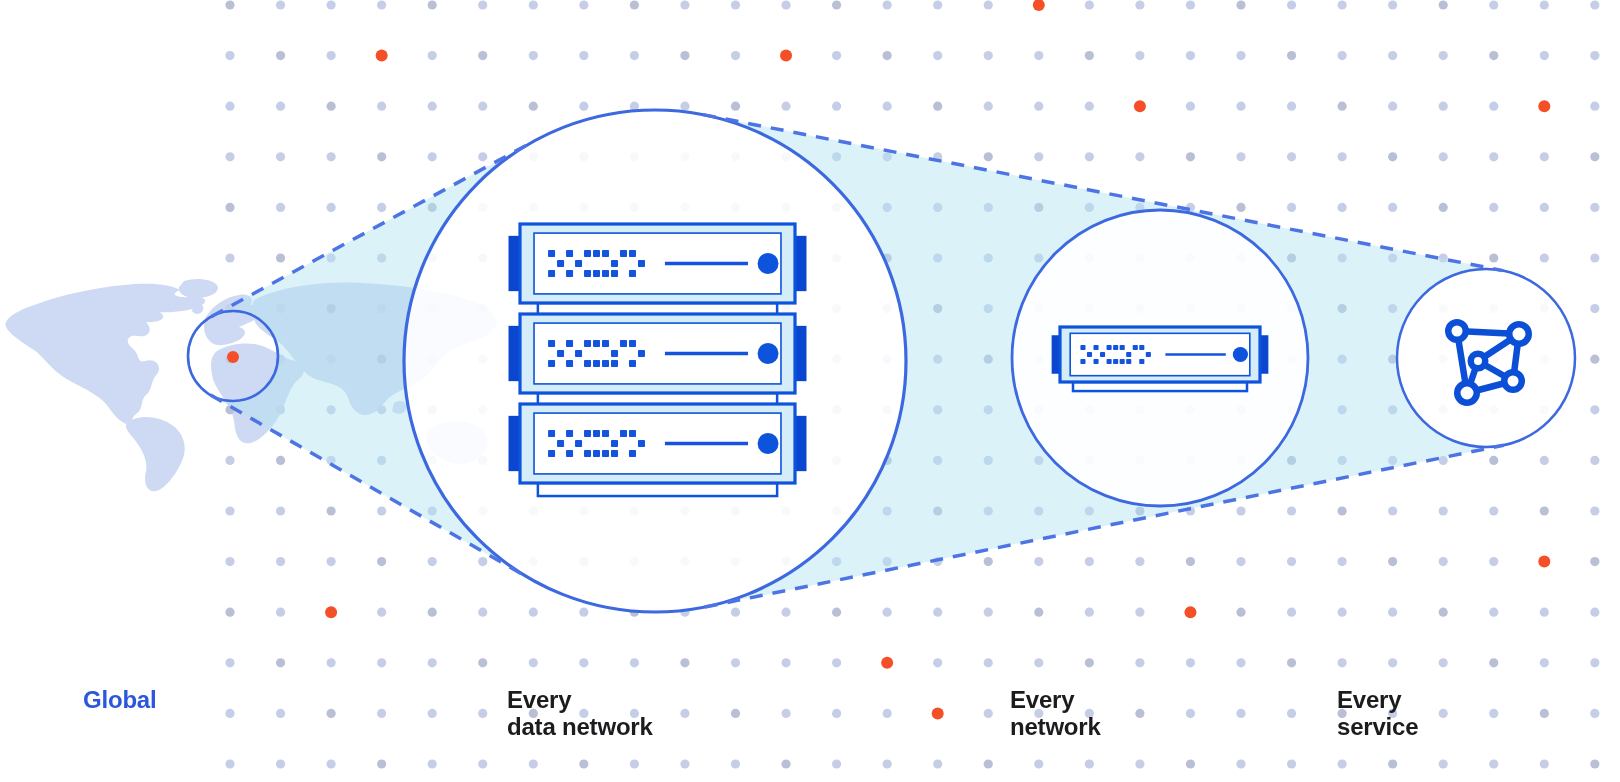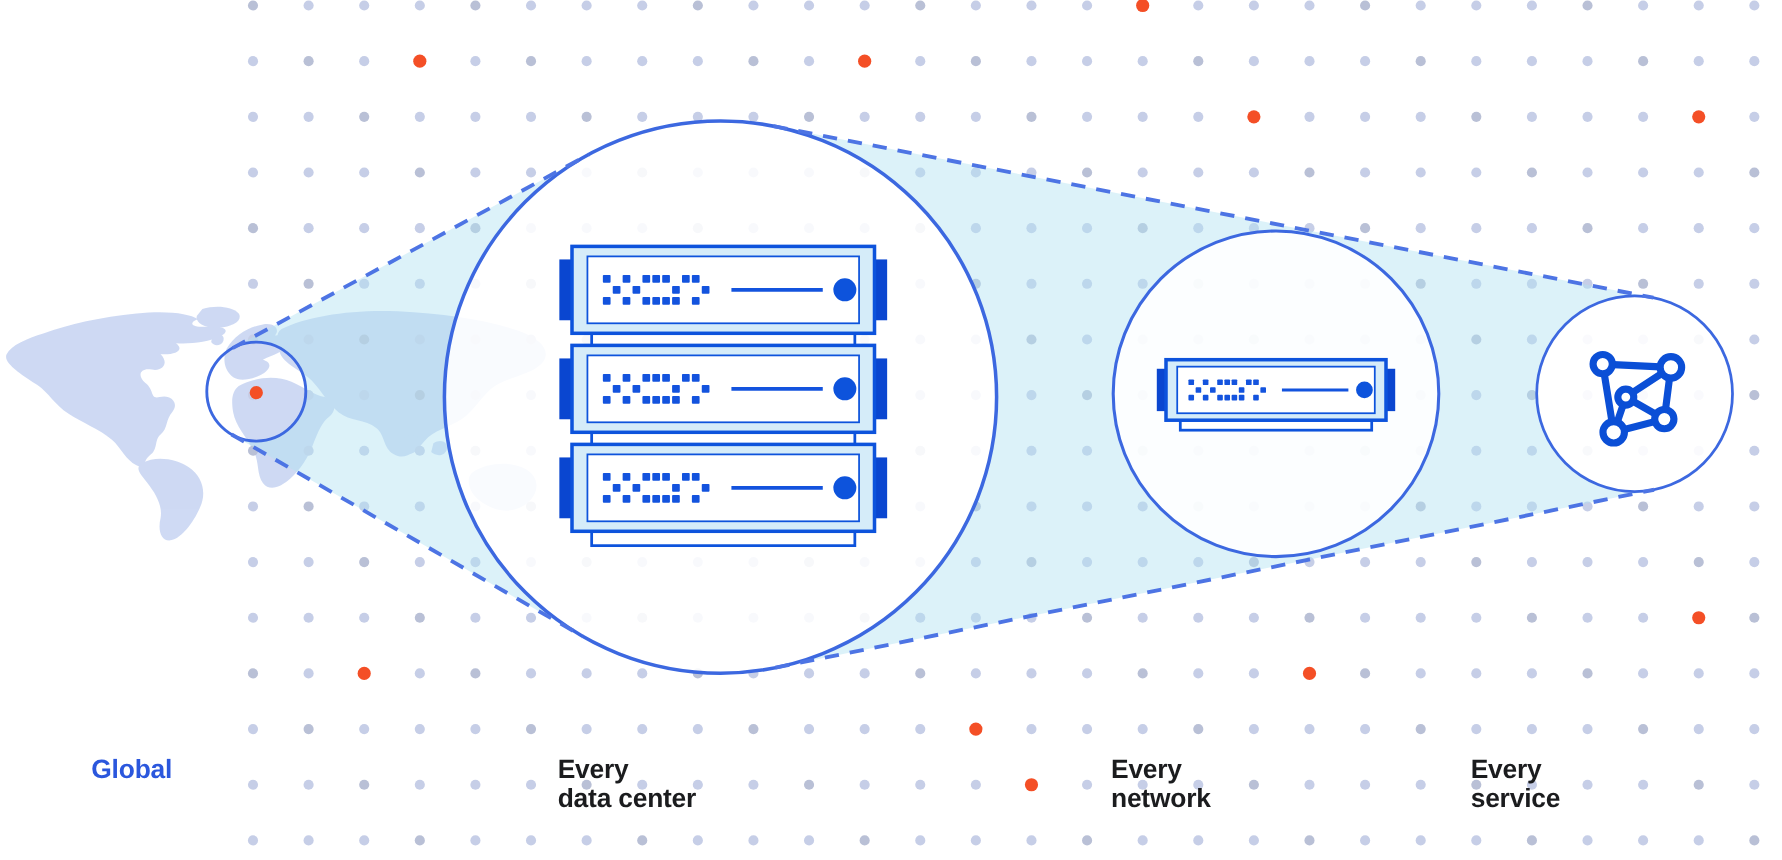--- a/index.html
+++ b/index.html
@@ -631,21 +631,21 @@
         <circle cx="1513" cy="381" r="8.75" fill="#ffffff" stroke="#0b4fd6" stroke-width="6.5"></circle>
         <circle cx="1467" cy="393" r="9.75" fill="#ffffff" stroke="#0b4fd6" stroke-width="6.5"></circle>
       </g>
     </svg>
 
   <div class="label lbl-global">
     <div>Global</div>
   </div>
   <div class="label lbl-datacenter">
     <div>Every</div>
-    <div>data center</div>
+    <div>data network</div>
   </div>
   <div class="label lbl-server">
     <div>Every</div>
     <div>network</div>
   </div>
   <div class="label lbl-service">
     <div>Every</div>
     <div>service</div>
   </div>
 </div>

